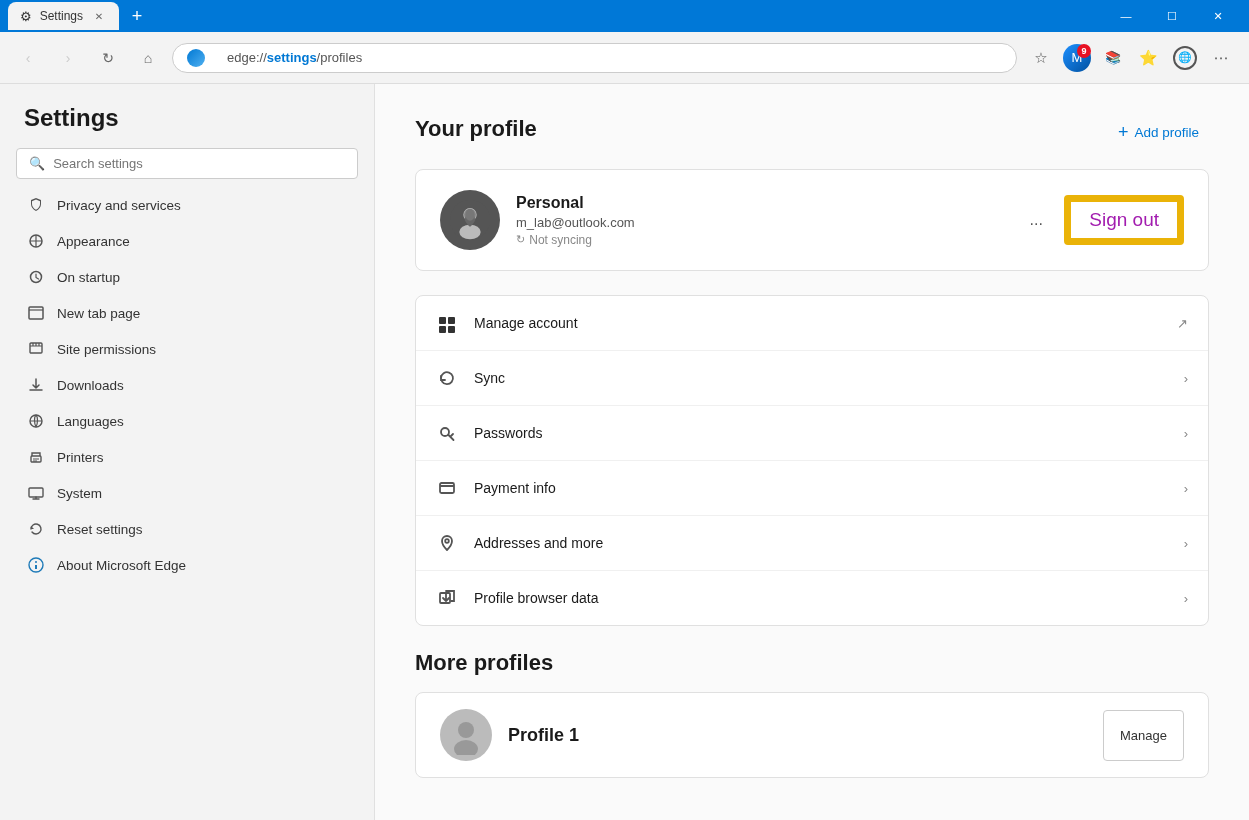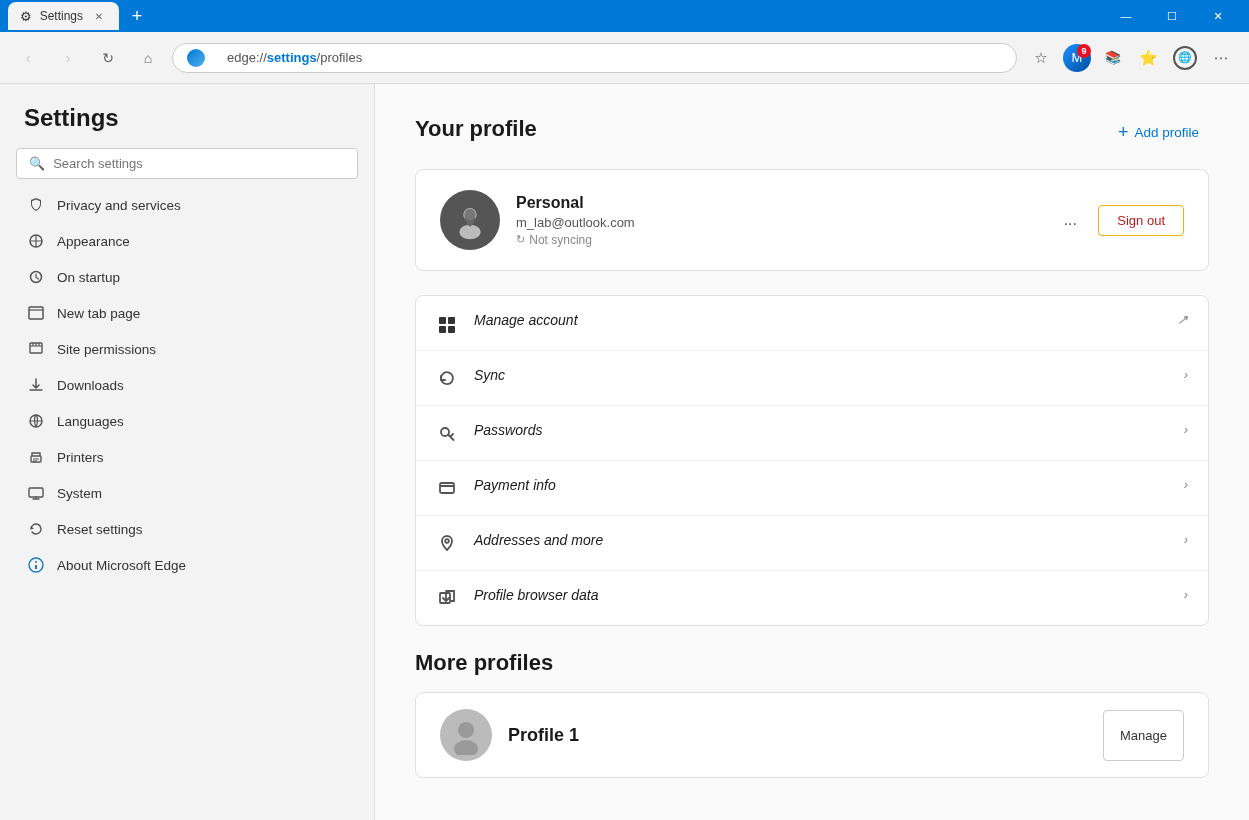--- a/index.html
+++ b/index.html
@@ -195,46 +195,45 @@
     .profile-email { font-size: 13px; color: #555; margin-bottom: 3px; }
     .profile-sync { font-size: 12px; color: #888; display: flex; align-items: center; gap: 4px; }
     .profile-actions { display: flex; align-items: center; gap: 12px; }
     .more-btn {
       width: 32px; height: 32px; border-radius: 4px;
       display: flex; align-items: center; justify-content: center;
       cursor: pointer; border: none; background: none; font-size: 16px; color: #555;
     }
     .sign-out-btn {
       padding: 7px 18px;
-      border: 1px solid #eab308;
+      border: 7px solid #eab308;
       background: white;
       border-radius: 4px;
       cursor: pointer;
-      font-size: 13px;
-      color: #b91c1c;
+      font-size: 19px;
+      color: #a21caf;
     }
 
     
     .menu-list {
       background: white;
       border: 1px solid #e0e0e0;
       border-radius: 8px;
       overflow: hidden;
       margin-bottom: 24px;
     }
     .menu-item {
       display: flex;
-      align-items: flex-start;
+      align-items: center;
       gap: 16px;
       padding: 16px 20px;
       cursor: pointer;
       border-bottom: 1px solid #f0f0f0;
       font-size: 14px;
       color: #1a1a1a;
-      font-style: italic;
     }
     .menu-item:last-child { border-bottom: none; }
     .menu-icon { width: 22px; height: 22px; display: flex; align-items: center; justify-content: center; font-size: 16px; color: #555; flex-shrink: 0; }
     .menu-label { flex: 1; }
     .menu-arrow { color: #888; font-size: 13px; }
     .menu-external { color: #888; font-size: 13px; }
 
     
     .profile-card-small {
       background: white;

